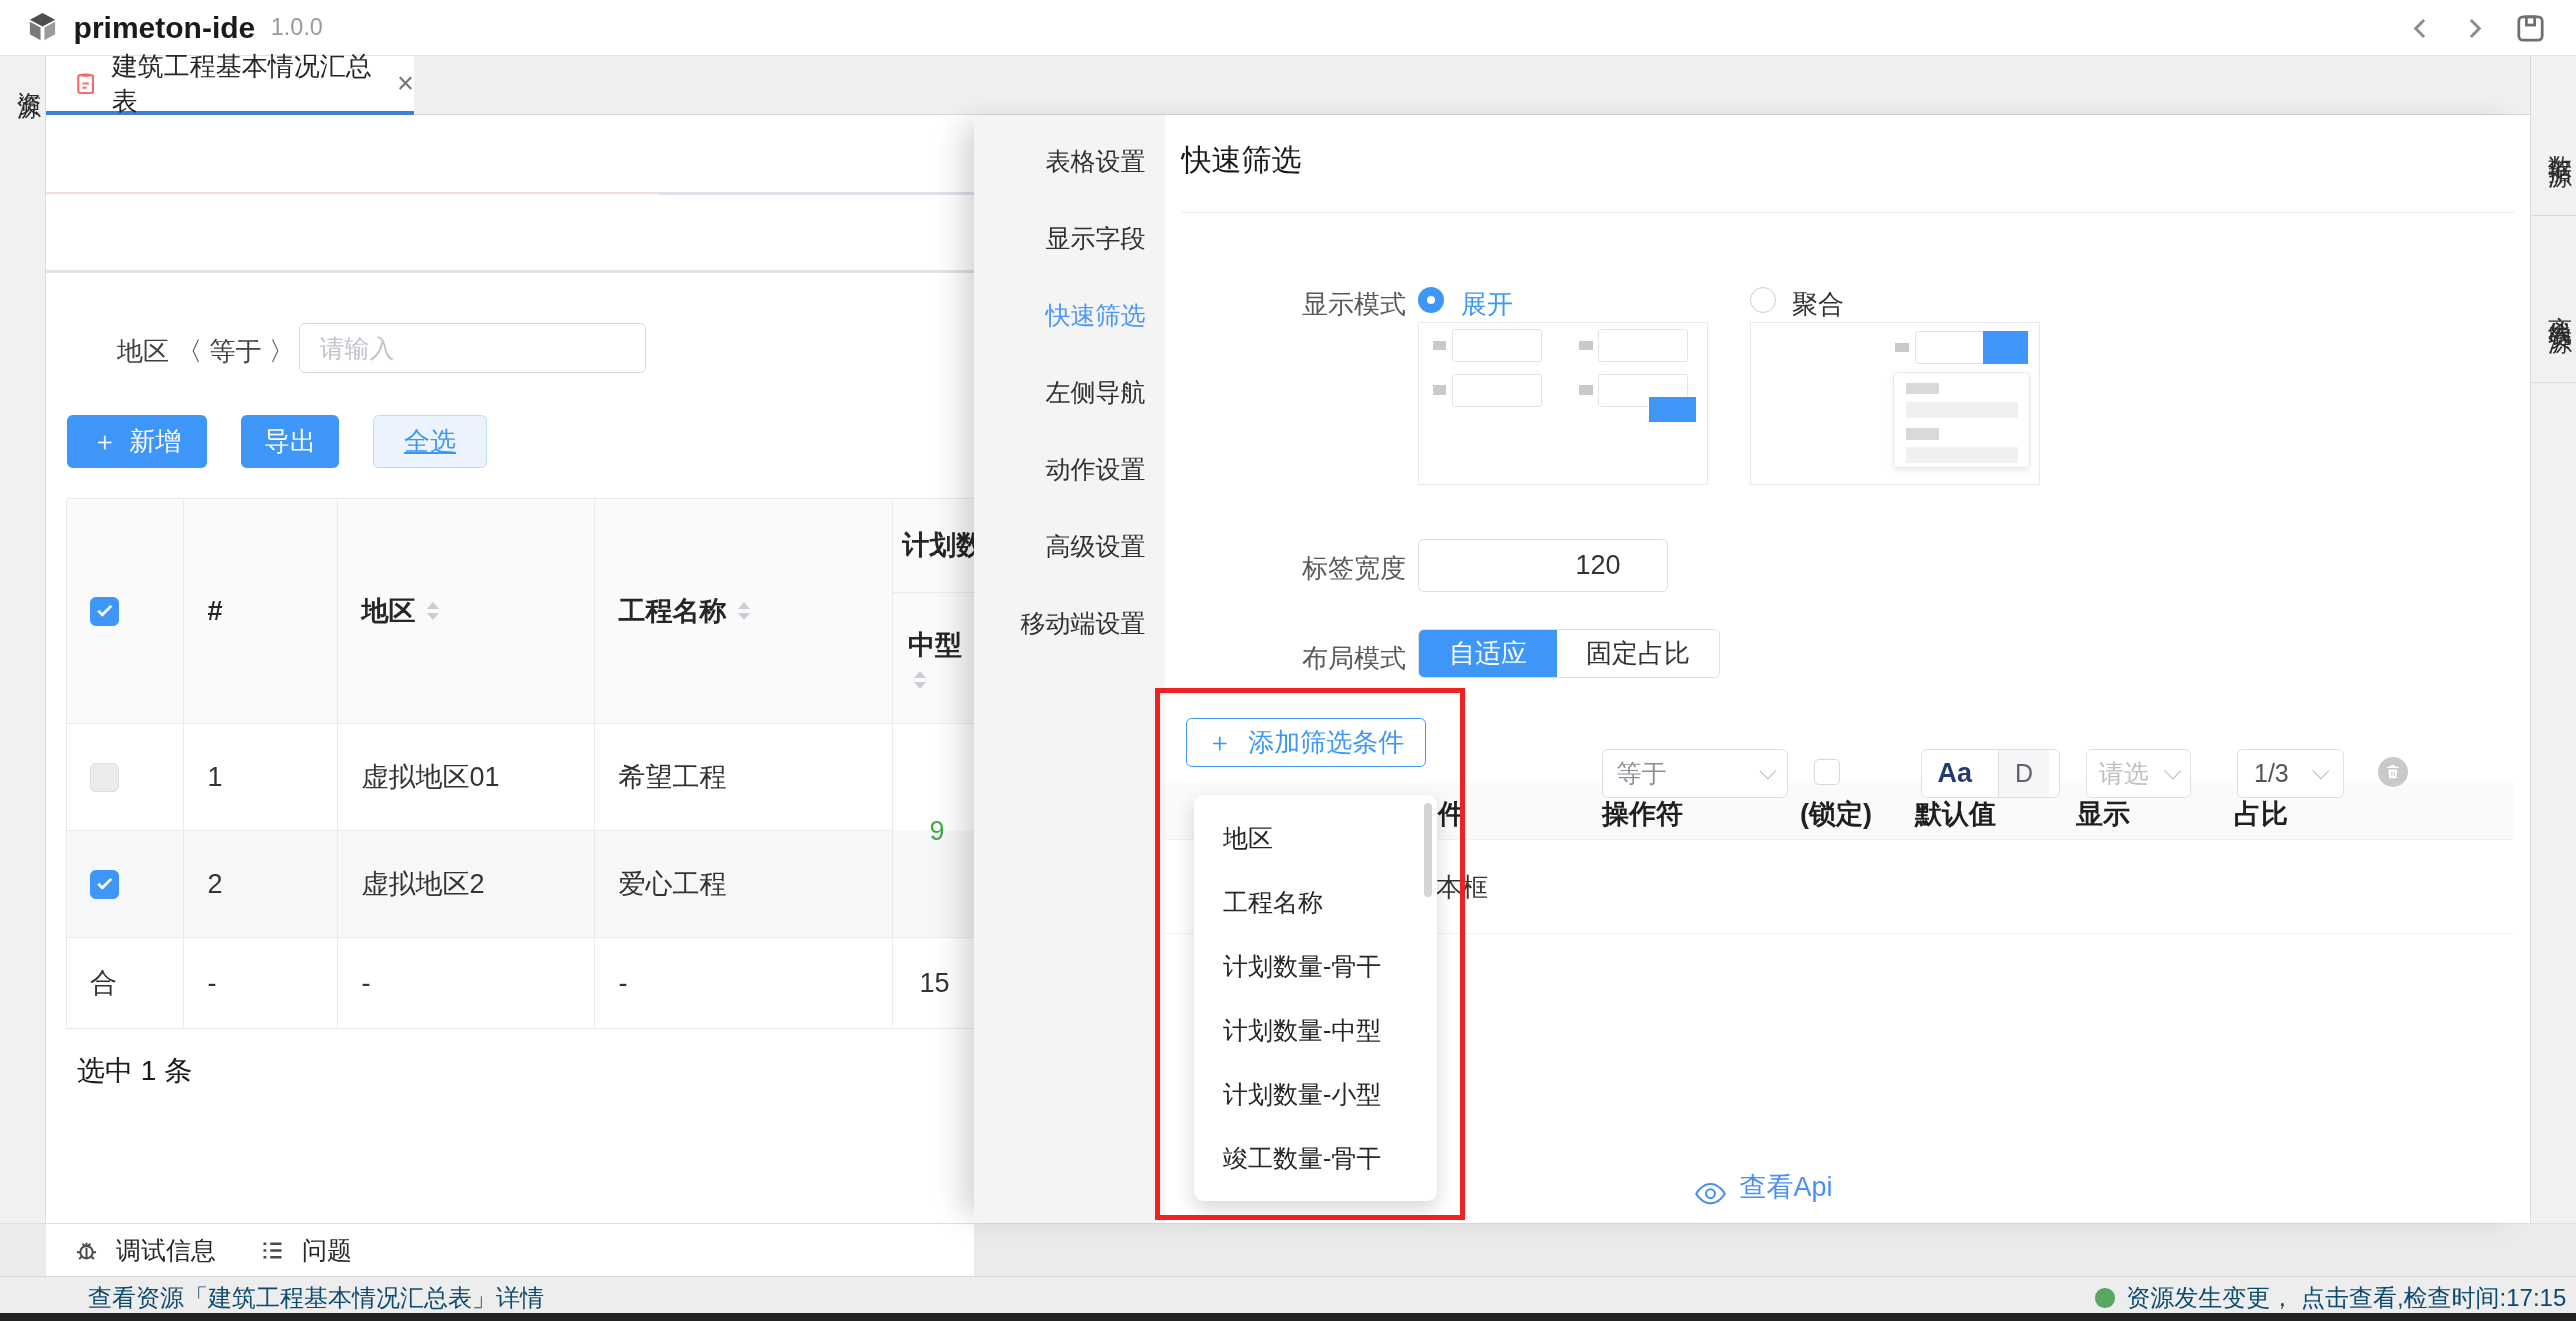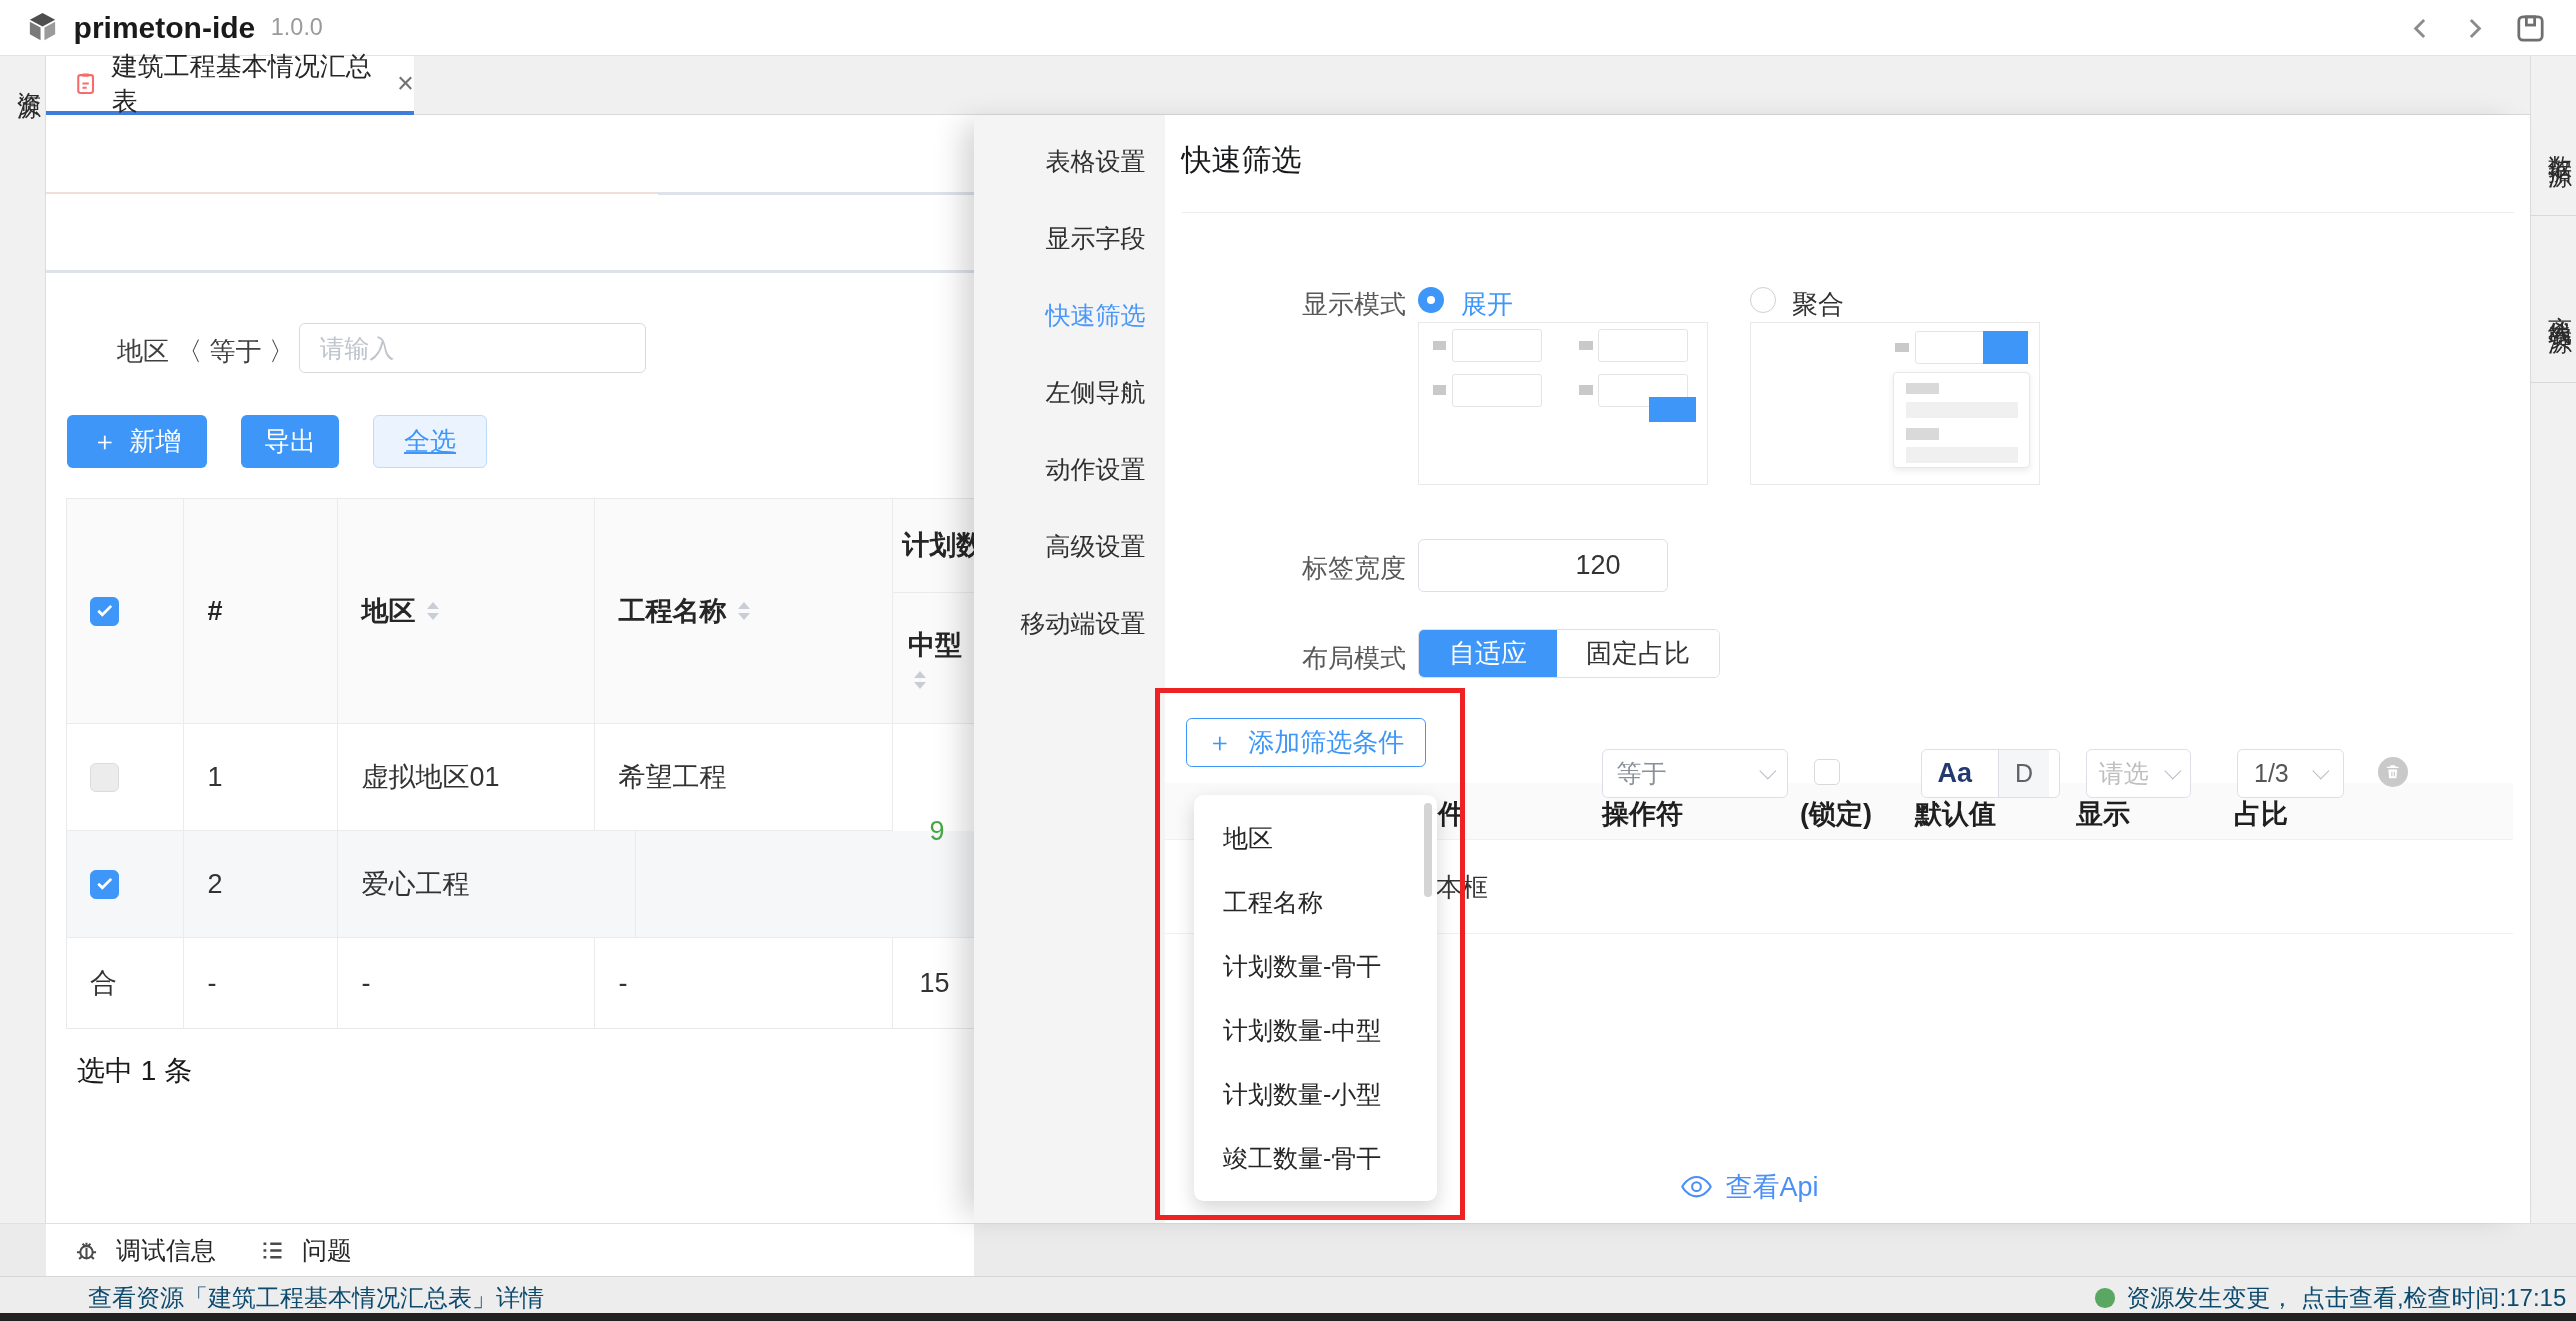--- a/index.html
+++ b/index.html
@@ -123,21 +123,21 @@
   .dckb{position:absolute;left:649px;top:644px;width:26px;height:26px;border:1.9px solid #d9d9d9;
         border-radius:4.9px;background:#fff;box-sizing:border-box}
   .composite{position:absolute;left:756px;top:634px;width:139px;height:49px;border:1px solid #dcdfe6;
              border-radius:5.8px;box-sizing:border-box;display:flex;overflow:hidden;background:#fff}
   .comp-val{width:76px;display:flex;align-items:center;padding-left:15.6px;font-size:27px;
             font-weight:700;color:#223a70;box-sizing:border-box}
   .comp-add{width:51px;background:#f5f6f7;border-left:1px solid #dcdfe6;display:flex;align-items:center;
             justify-content:center;font-size:25px;color:#606266;box-sizing:border-box}
   .trashbtn{position:absolute;left:1213px;top:642px;width:30px;height:30px;border-radius:50%;
             background:#c9c9c9;display:flex;align-items:center;justify-content:center;cursor:pointer}
-  .apilink{position:absolute;left:516px;top:1054px;display:flex;align-items:center;gap:13.6px;
+  .apilink{position:absolute;left:530px;top:1054px;display:flex;align-items:flex-end;gap:13.6px;
            color:#4a8ff7;font-size:27px;cursor:pointer}
   
   .redbox{position:absolute;left:1155px;top:688px;width:310px;height:532px;border:5.8px solid #ee2222;
           box-sizing:border-box;z-index:60;pointer-events:none}
   .dropdown{position:absolute;left:1194px;top:795px;width:243px;height:406px;background:#fff;
             border-radius:9.7px;box-shadow:0 7.8px 19.5px rgba(0,0,0,.16);z-index:50;padding-top:11.7px;
             box-sizing:border-box}
   .dd-item{height:64px;display:flex;align-items:center;padding-left:29px;font-size:25px;
            color:#262626;cursor:pointer}
   .dd-thumb{position:absolute;right:4.9px;top:7.8px;width:7.8px;height:94px;background:#d4d4d4;border-radius:3.9px}
@@ -270,20 +270,21 @@
     </div>
     <div class="trow r2">
       <div class="tc c1">
           <div class="ckb on">
         <svg width="19.5" height="19.5" viewBox="0 0 24 24" fill="none" stroke="#fff" stroke-width="3.4">
               <path d="M4 12l5 5 11-11"></path>
             </svg>
           </div>
         </div>
       <div class="tc c2">2</div>
+      <div class="tc c3">虚拟地区2</div>
       <div class="tc c4">爱心工程</div>
       <div class="tc c5"></div>
     </div>
     <div class="trow rsum">
       <div class="tc c1">合</div>
       <div class="tc c2">-</div>
       <div class="tc c3">-</div>
       <div class="tc c4">-</div>
       <div class="tc c5 sum-val">15</div>
     </div>

